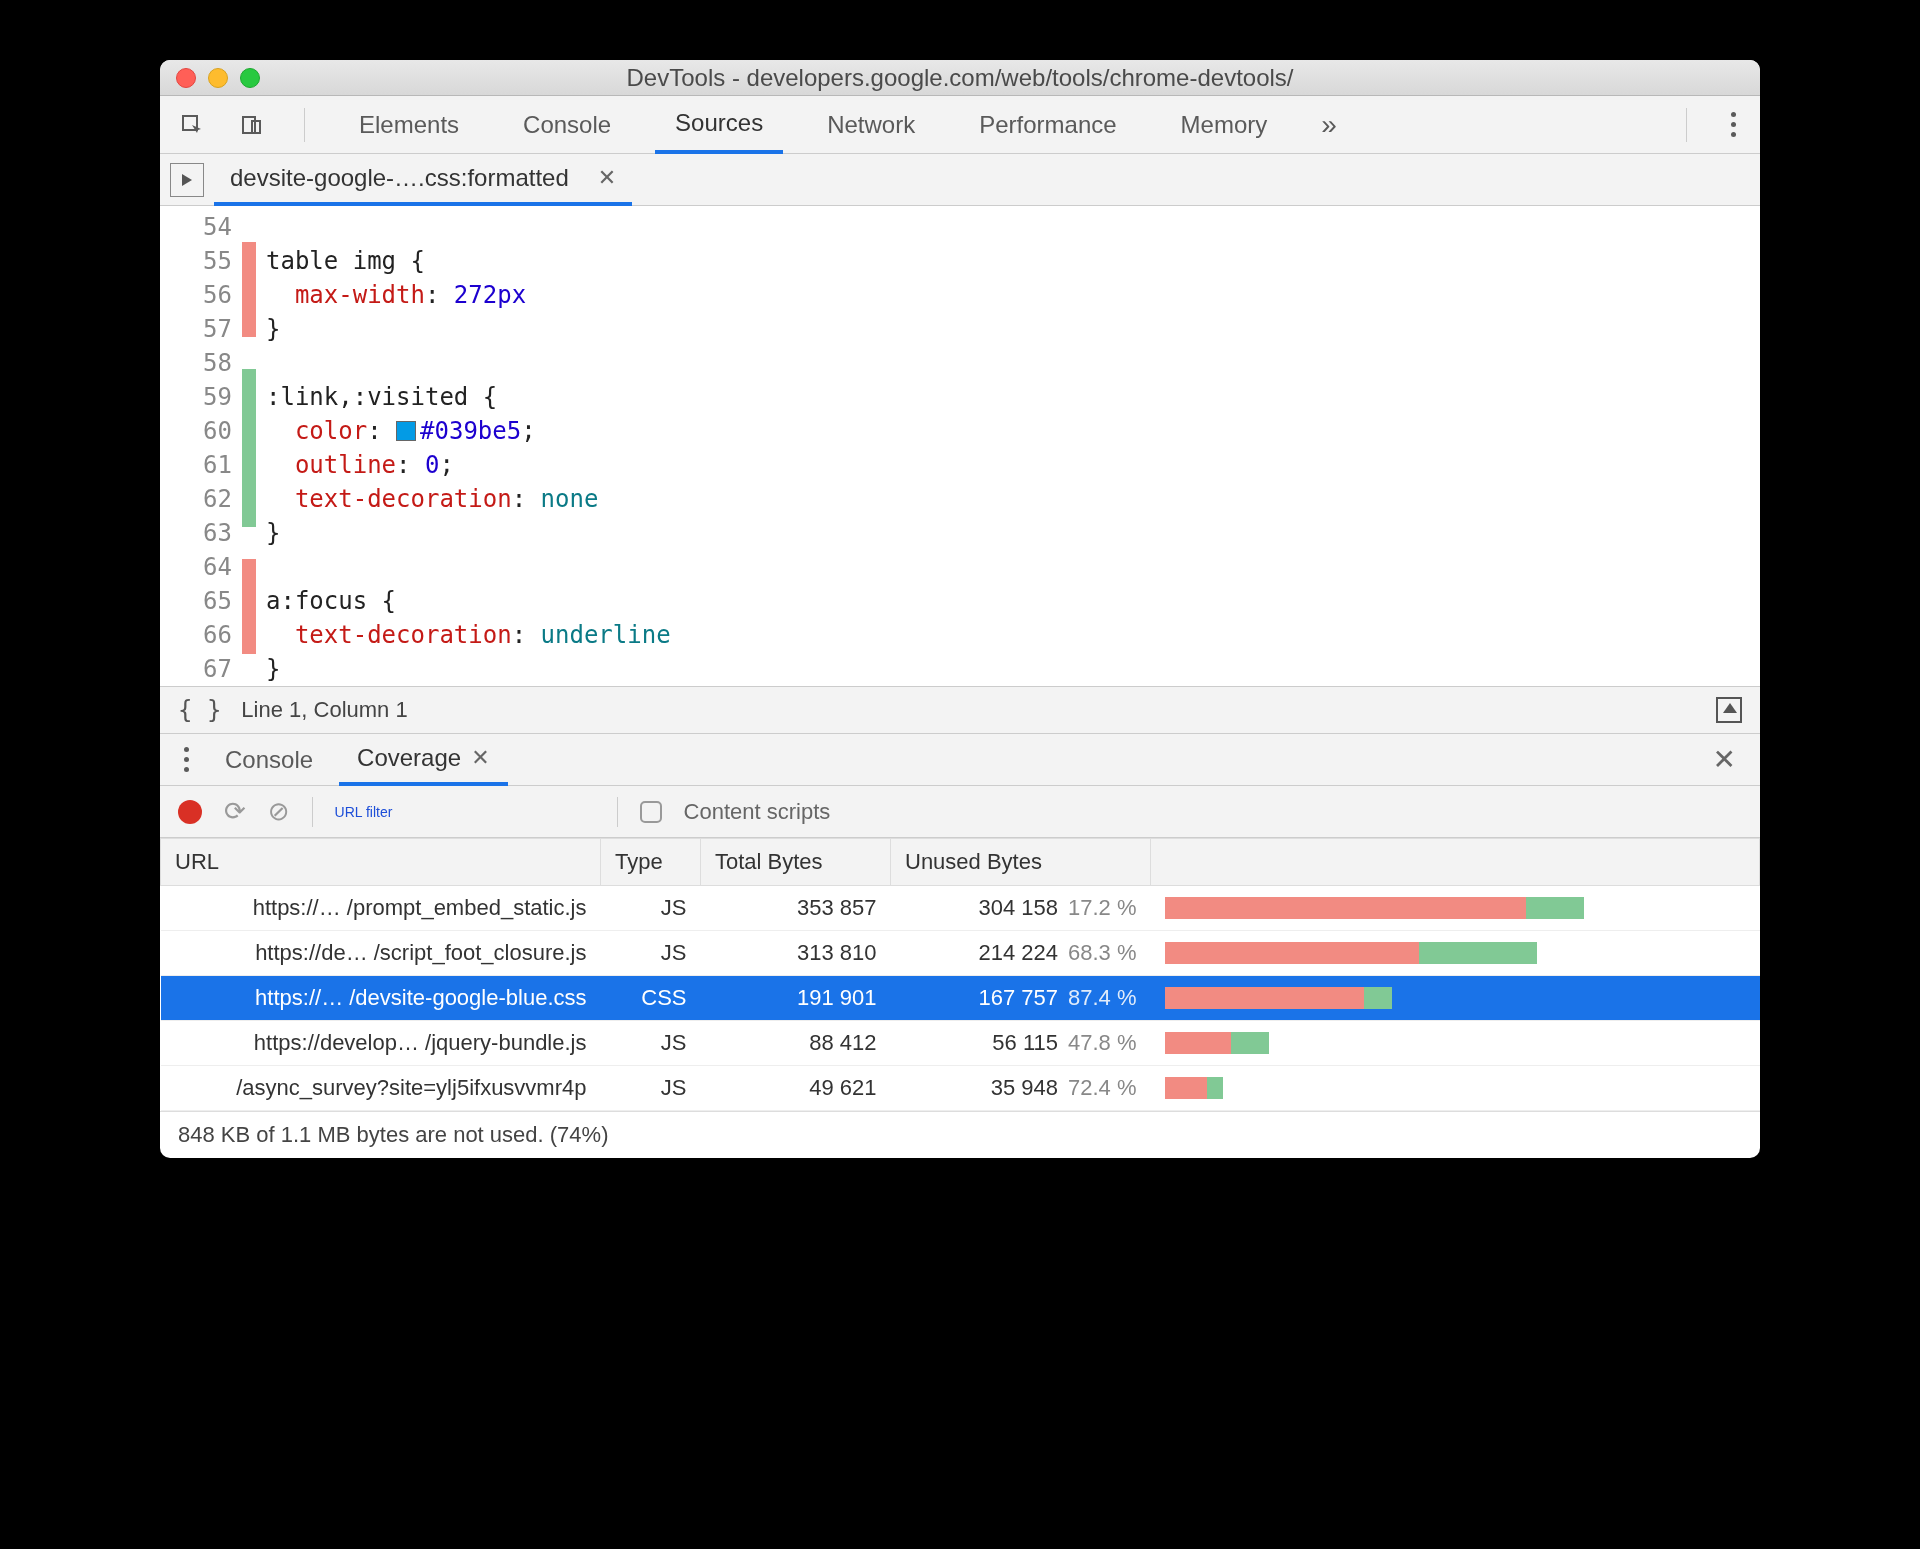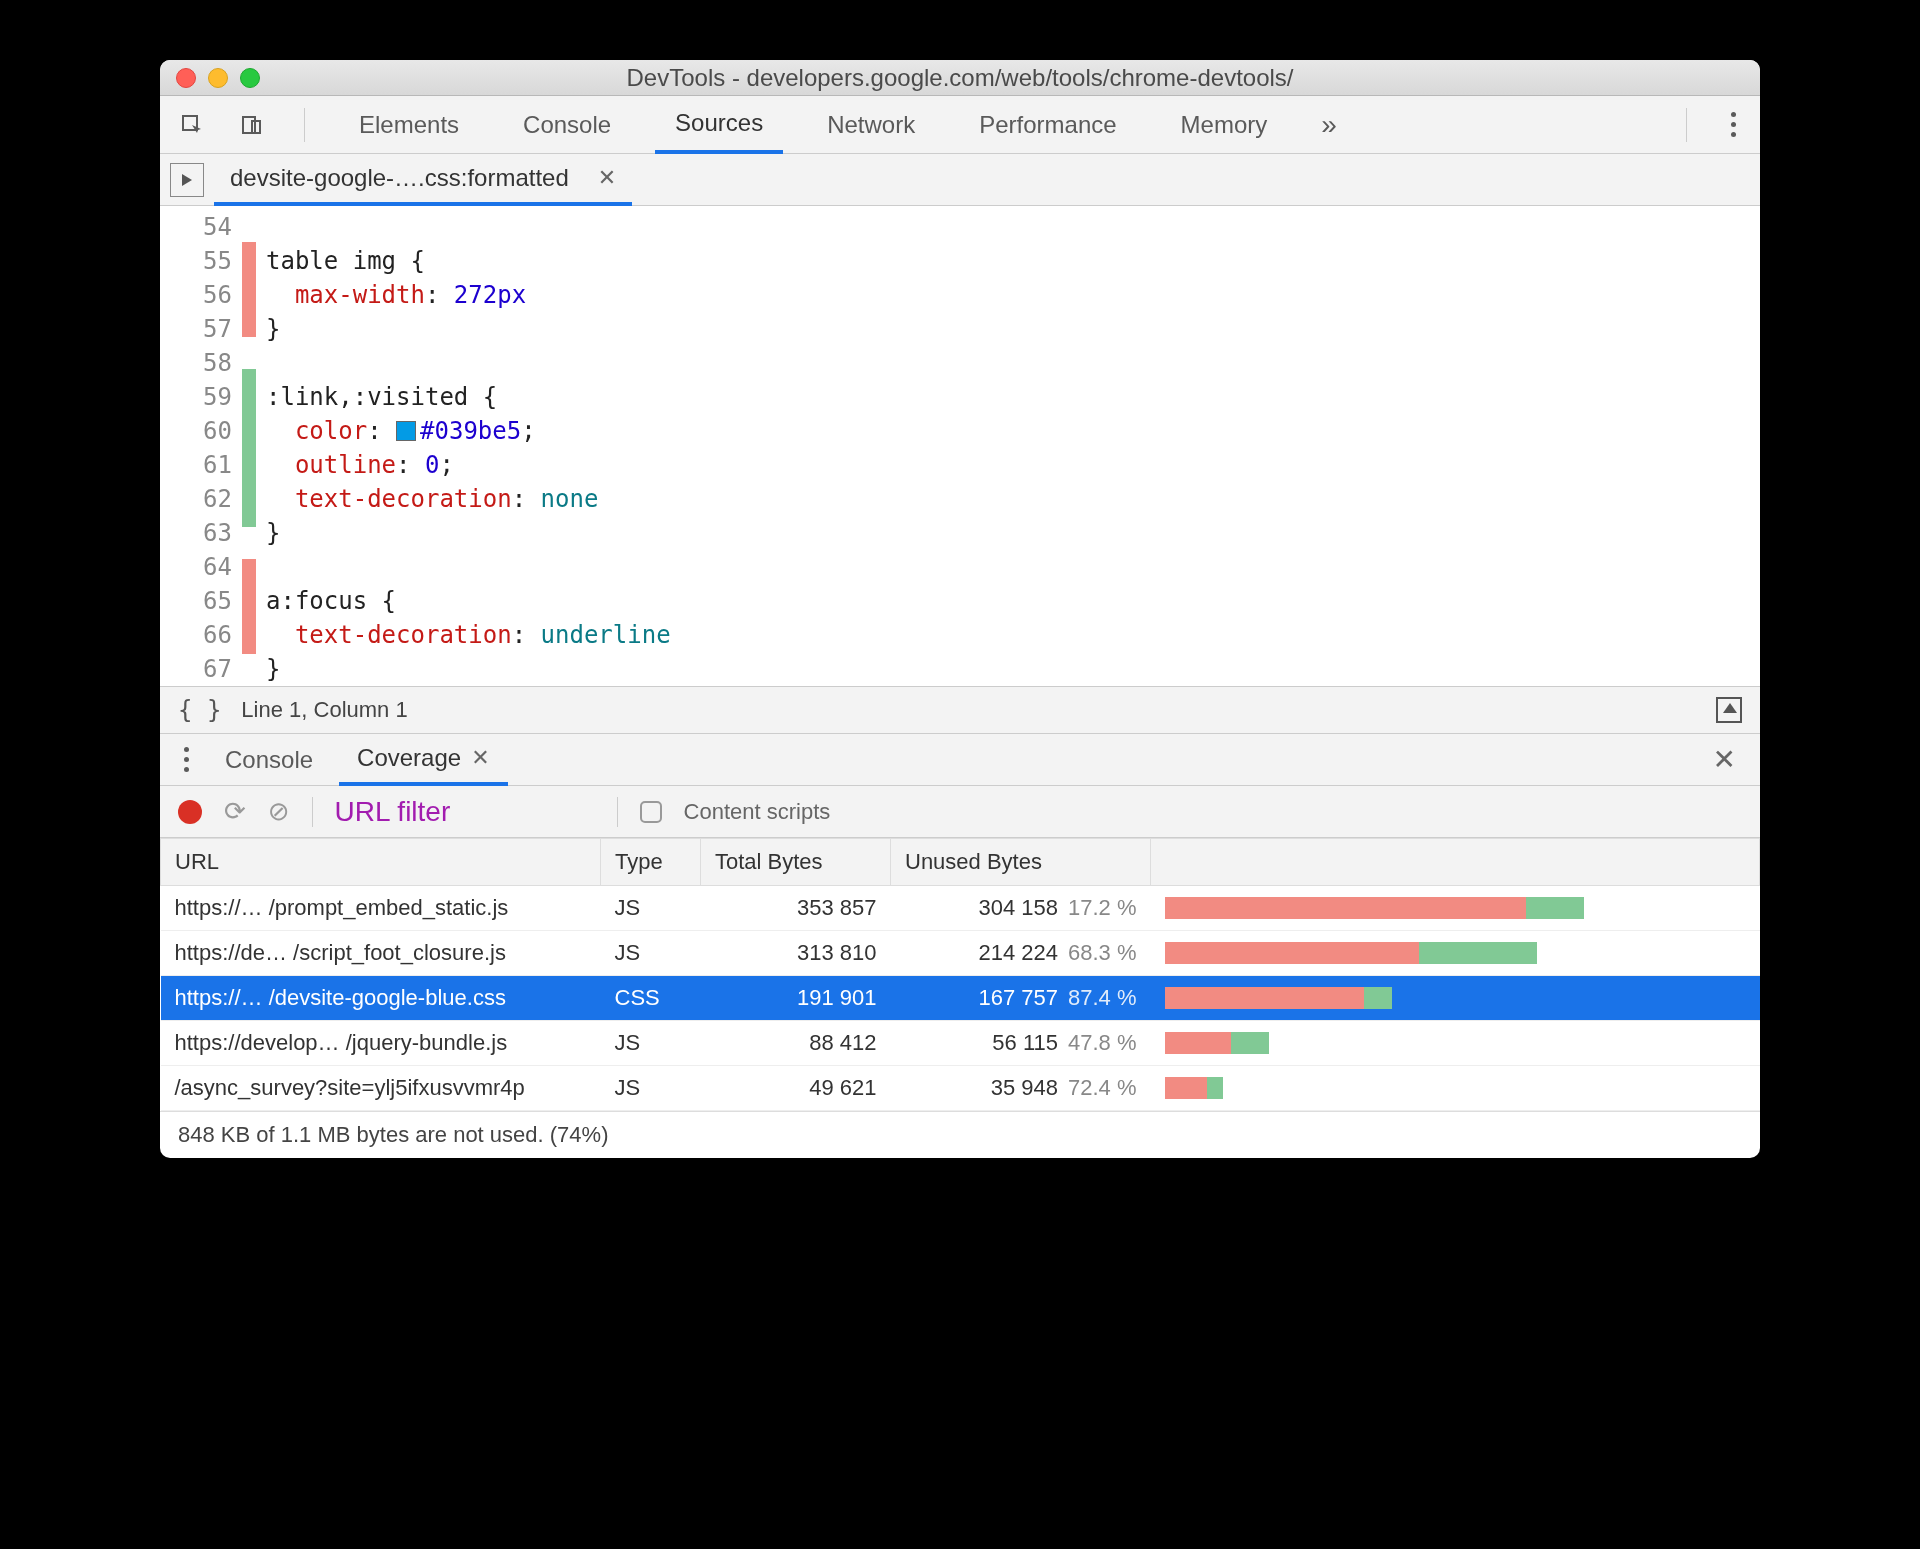--- a/index.html
+++ b/index.html
@@ -91,26 +91,26 @@
   .dtab{padding:0 18px;height:100%;display:flex;align-items:center;gap:10px;font-size:24px;color:#5a5a5a;}
   .dtab.active{color:#333;border-bottom:4px solid #1a73e8;margin-bottom:-1px;}
   .dtab .x{font-size:22px;color:#666;}
   .drawer-tabs .spacer{flex:1;}
   .drawer-close{font-size:28px;color:#666;padding:0 10px;}
   
   .cov-toolbar{height:52px;border-bottom:1px solid #ccc;background:#f3f3f3;display:flex;align-items:center;padding:0 18px;gap:22px;font-size:22px;color:#666;}
   .rec{width:24px;height:24px;border-radius:50%;background:#d93025;}
   .tb-ico{color:#999;font-size:26px;}
   .tb-div{width:1px;height:30px;background:#ccc;}
-  .urlfilter{color:#a21caf;font-size:28px;width:260px;}
+  .urlfilter{color:#1d4ed8;font-size:14px;width:260px;}
   .chk{width:22px;height:22px;border:2px solid #999;border-radius:5px;}
   
   .cov-table{width:100%;border-collapse:collapse;font-size:22px;}
   .cov-table th{background:#f3f3f3;text-align:left;padding:10px 14px;border:1px solid #ddd;color:#333;font-weight:400;}
-  .cov-table td{padding:9px 14px;border-bottom:1px solid #eee;color:#333;white-space:nowrap;}
+  .cov-table td{padding:9px 14px;border-bottom:1px solid #eee;color:#333;white-space:nowrap;text-align:right;}
   .cov-table tr.sel td{background:#1a73e8;color:#fff;}
   .cov-table tr.sel .pct{color:#e0ecfb;}
   .cov-table .num{text-align:right;font-variant-numeric:tabular-nums;}
   .cov-table .pct{color:#888;margin-left:10px;}
   .bar{height:22px;display:flex;}
   .bar .u{background:#f28b82;}
   .bar .c{background:#81c995;}
   
   .cov-footer{padding:10px 18px;font-size:22px;color:#444;border-top:1px solid #ddd;}
 </style>

